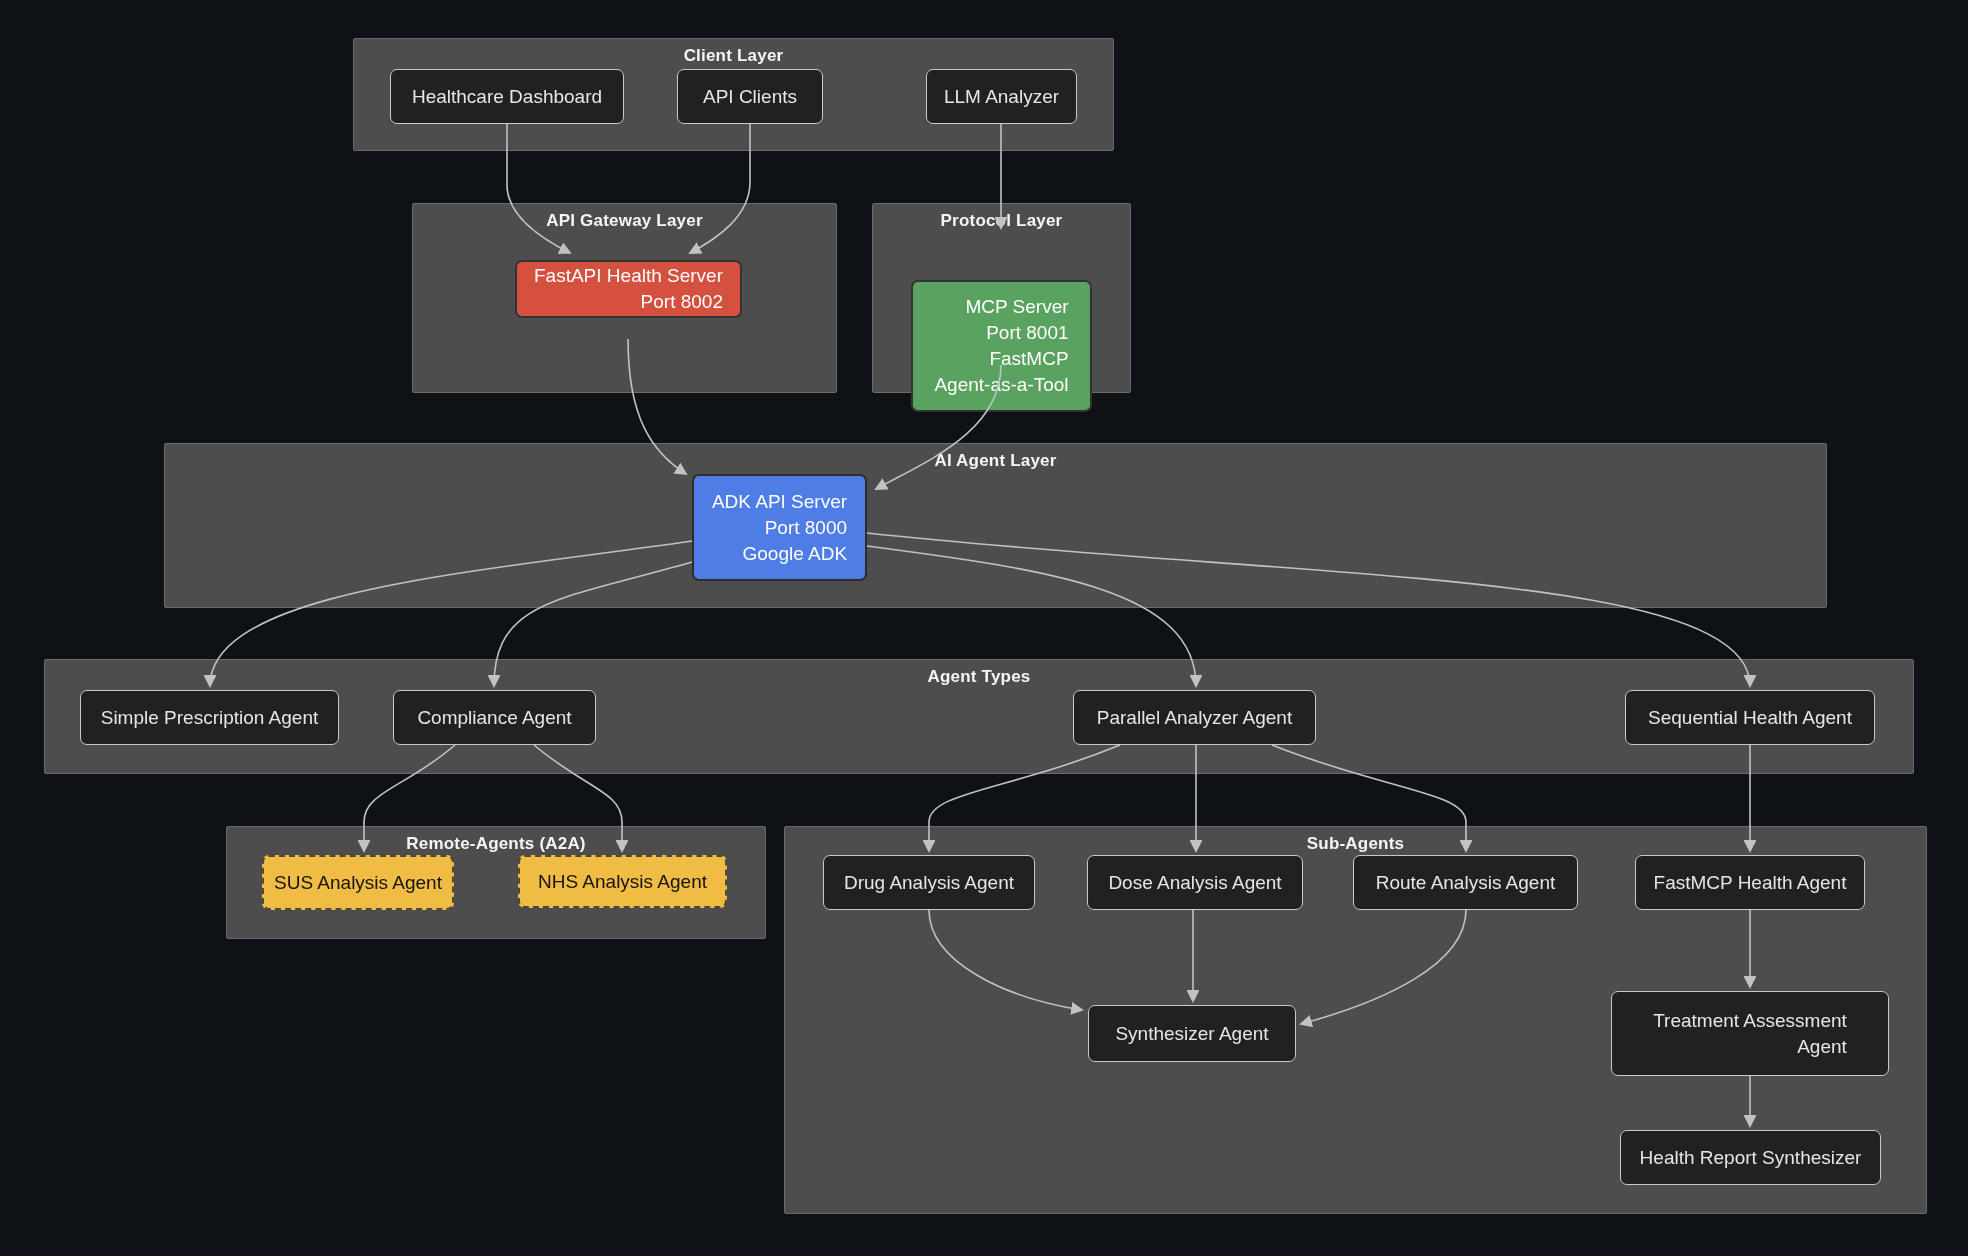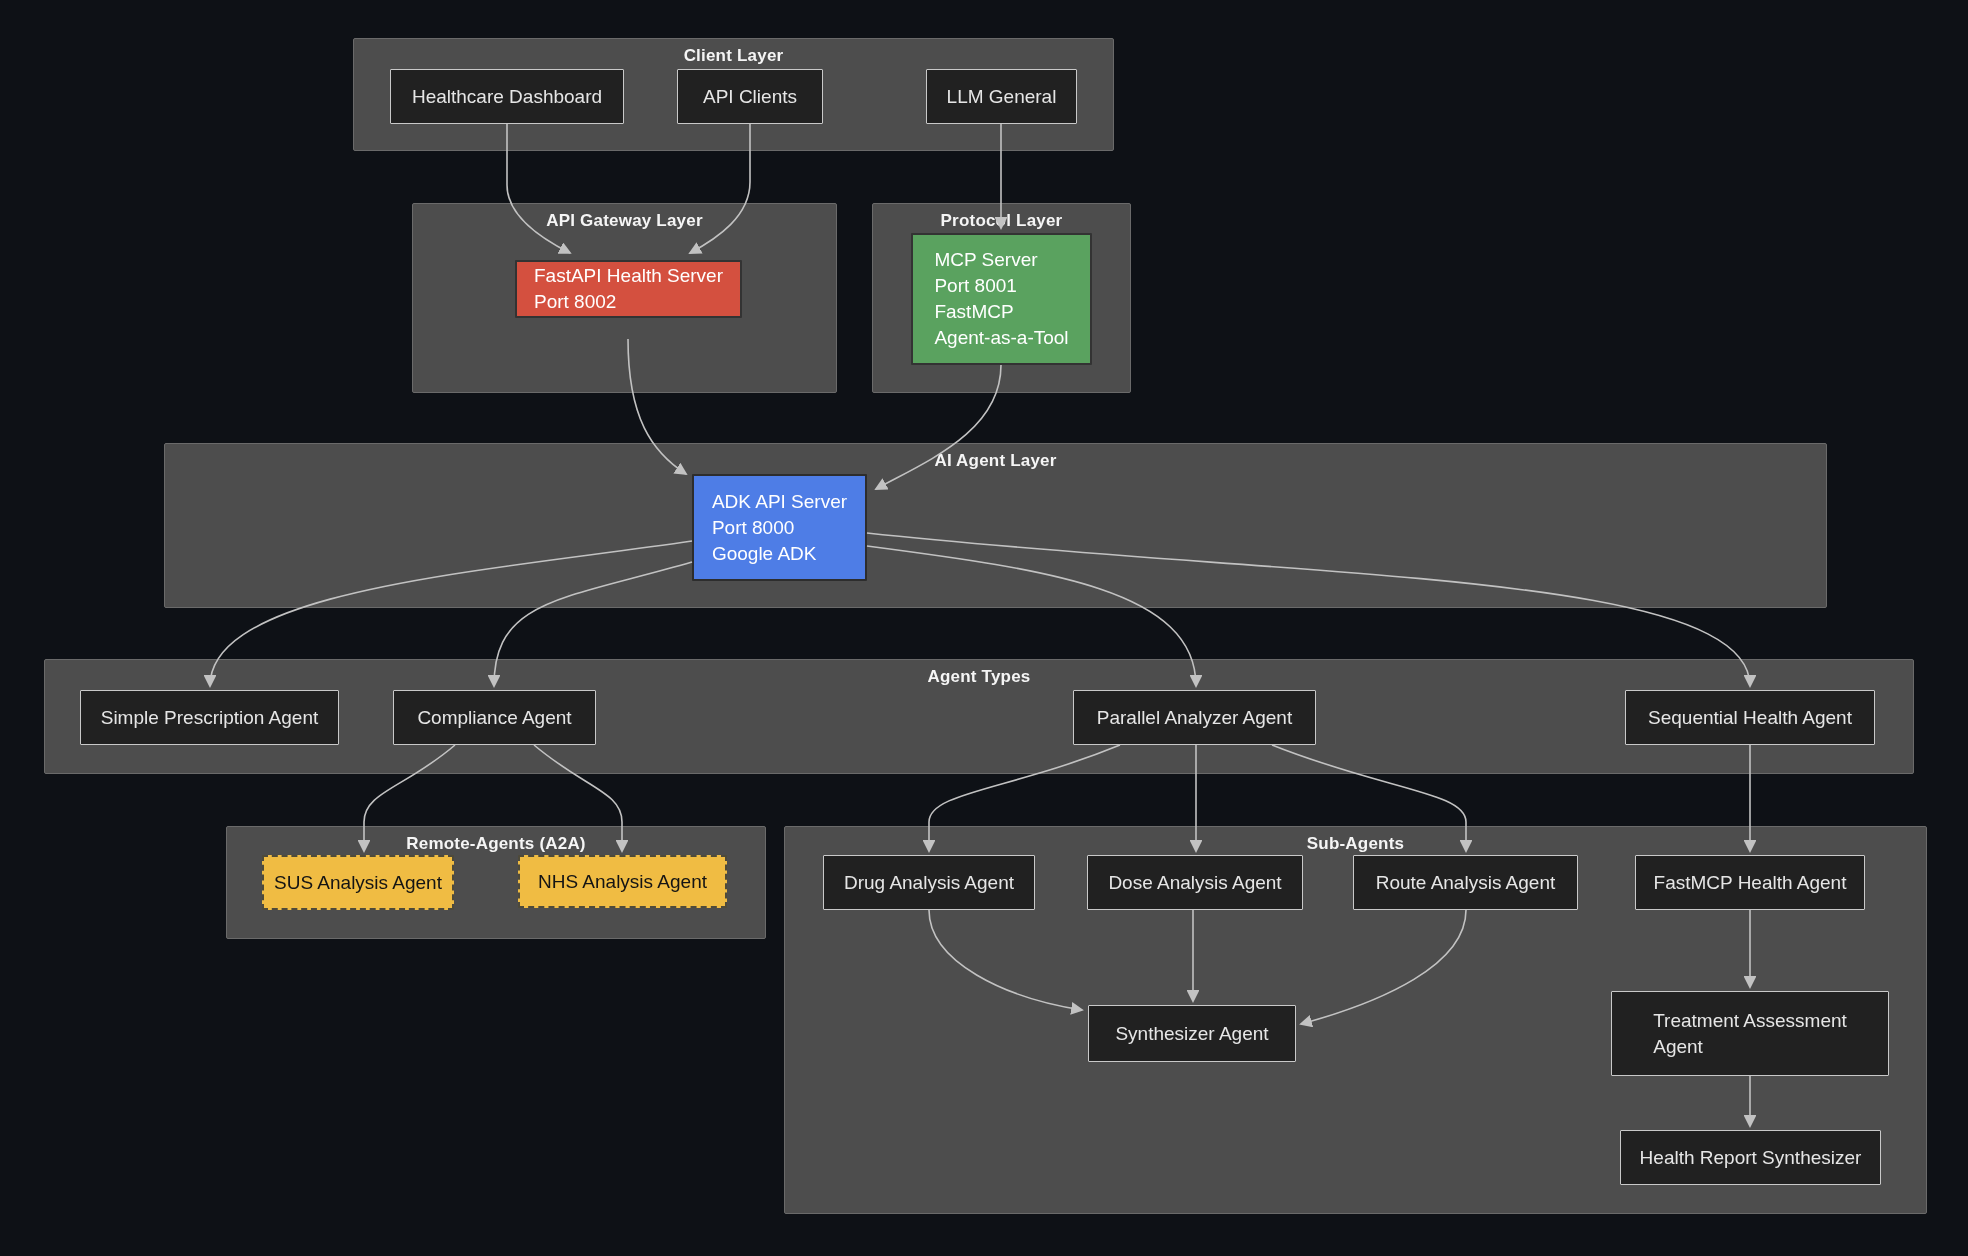--- a/index.html
+++ b/index.html
@@ -25,26 +25,26 @@
     position:absolute; top:7px; left:0; right:0;
     text-align:center; color:var(--titleText);
     font-size:17px; font-weight:700; letter-spacing:0.2px;
   }
   .node {
     position:absolute; z-index:3;
     display:flex; align-items:center; justify-content:center;
     background:var(--node);
     border:1px solid var(--nodeBorder);
     color:var(--nodeText);
-    font-size:19px; text-align:left; border-radius:1px;
+    font-size:19px; text-align:right; border-radius:7px;
     line-height:26px;
   }
   .node span { white-space:pre-line; }
   .node--red    { background:var(--red);    border:2px solid #333; color:#fff; }
-  .node--green  { background:var(--green);  border:2px solid #333; color:#fff; }
+  .node--green  { background:var(--green);  border:2px solid #333; color:#fff;margin-top:47px; }
   .node--blue   { background:var(--blue);   border:2px solid #2d2d2d; color:#fff; }
   .node--yellow { background:var(--yellow); border:2px dashed #4e4a3a; color:var(--yellowText); }
   #edges { position:absolute; inset:0; z-index:5; pointer-events:none; }
   #edges path.edge { fill:none; stroke:var(--edge); stroke-width:1.6px; }
 </style>
 </head>
 <body>
 
 <div id="canvas">
 
@@ -104,21 +104,21 @@
     <path class="edge" d="M1750,1076 L1750,1126" marker-end="url(#arrow)"></path>
   </svg>
 
   <div class="node" style="left:390px;top:69px;width:234px;height:55px">
     <span>Healthcare Dashboard</span>
   </div>
   <div class="node" style="left:677px;top:69px;width:146px;height:55px">
     <span>API Clients</span>
   </div>
   <div class="node" style="left:926px;top:69px;width:151px;height:55px">
-    <span>LLM General</span>
+    <span>LLM Analyzer</span>
   </div>
 
   <div class="node node--red" style="left:515px;top:260px;width:227px;height:58px">
     <span>FastAPI Health Server
 Port 8002</span>
   </div>
   <div class="node node--green" style="left:911px;top:233px;width:181px;height:132px">
     <span>MCP Server
 Port 8001
 FastMCP

